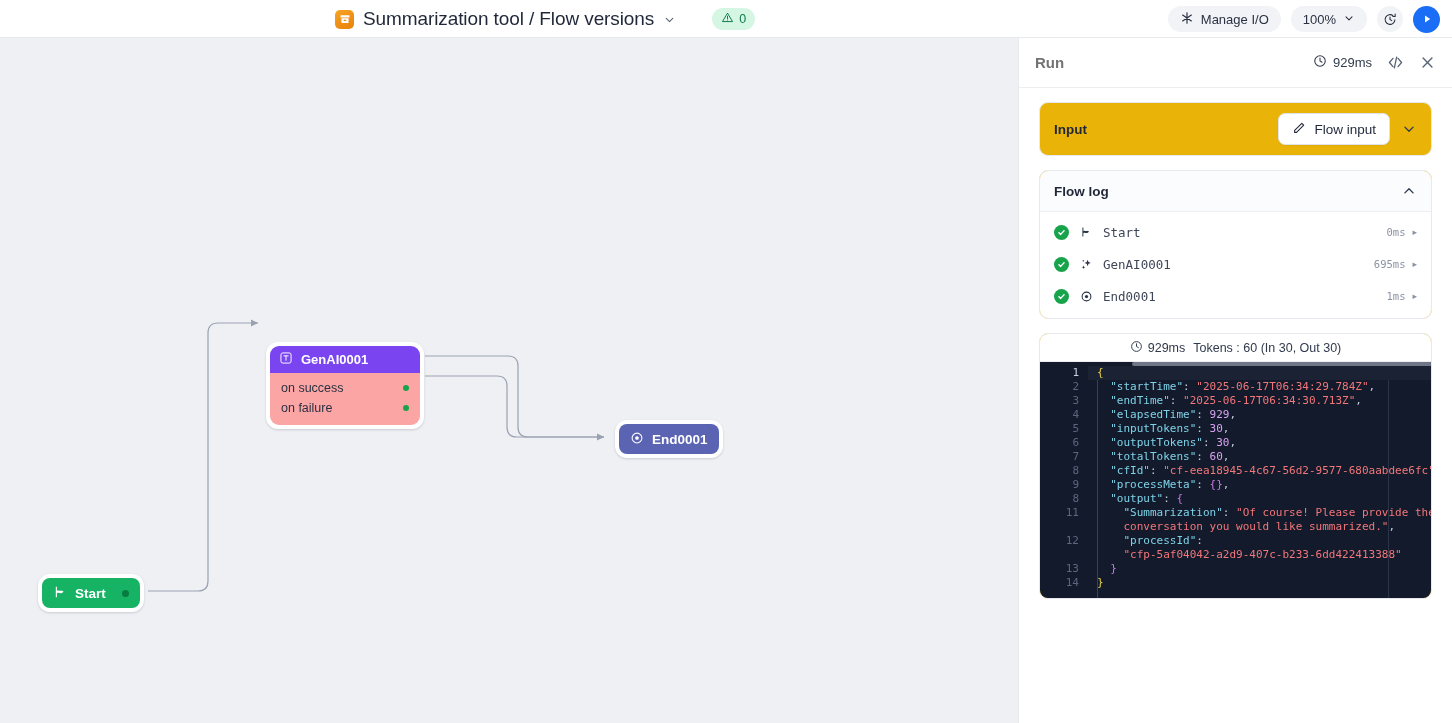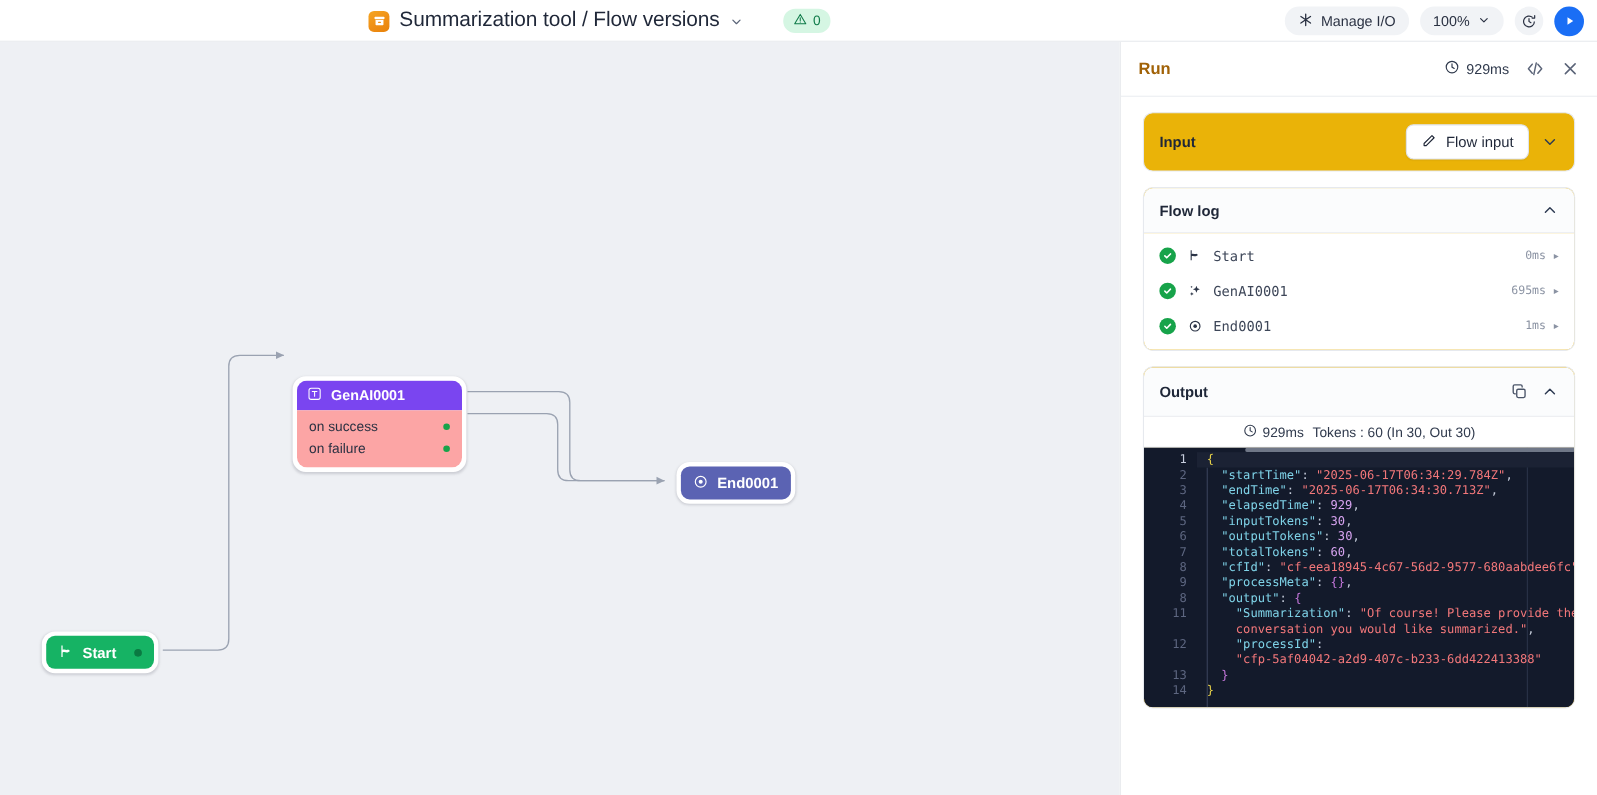--- a/index.html
+++ b/index.html
@@ -90,21 +90,21 @@
 
   
   .panel{
     position:absolute; right:0; top:38px; width:434px; height:685px;
     background:#ffffff; border-left:1px solid #e8eaee;
   }
   .panel-head{
     height:50px; display:flex; align-items:center; padding:0 16px 0 16px;
     border-bottom:1px solid #eceef2;
   }
-  .panel-title{ font-size:15px; font-weight:bold; color:#a16207; }
+  .panel-title{ font-size:15px; font-weight:bold; color:#737373; }
   .panel-head-right{ margin-left:auto; display:flex; align-items:center; gap:15px; }
   .dur{ display:flex; align-items:center; gap:6px; font-size:13px; color:#303a4d; }
   .hdr-ico{ cursor:pointer; display:flex; align-items:center; color:#5b6478; background:none;border:none;padding:0;}
 
   .panel-body{ padding:14px 20px 0 20px; }
 
   .card{
     border:1px solid #e6e9ee; border-radius:9px; background:#eab308;
     margin-bottom:14px; overflow:hidden;
   }
@@ -437,36 +437,20 @@
             <span class="log-right">
               <span class="log-ms">1ms</span>
               <span class="log-play">▸</span>
             </span>
           </div>
 
         </div>
       </div>
 
       <div class="card out-card">
-        <div class="card-head">
-          <span class="card-title">Output</span>
-          <div class="card-head-right">
-            <button class="caret">
-              <svg width="17" height="17" viewBox="0 0 18 18" fill="none" stroke="#4a5468" stroke-width="1.3">
-                <rect x="6.2" y="6.2" width="8" height="8" rx="1.4"></rect>
-                <path d="M11.4 4.1V3.4a1.4 1.4 0 0 0-1.4-1.4H4.2a1.4 1.4 0 0 0-1.4 1.4v5.8A1.4 1.4 0 0 0 4.2 10.6h.7" stroke-linecap="round"></path>
-              </svg>
-            </button>
-            <button class="caret">
-              <svg width="16" height="16" viewBox="0 0 18 18" fill="none" stroke="#2d3a52" stroke-width="1.5" stroke-linecap="round" stroke-linejoin="round">
-                <path d="M4.4 11.1 9 6.5l4.6 4.6"></path>
-              </svg>
-            </button>
-          </div>
-        </div>
 
         <div class="out-stats">
           <span class="clk">
             <span>
               <svg width="13" height="13" viewBox="0 0 16 16" fill="none" stroke="#303a4d" stroke-width="1.2">
                 <circle cx="8" cy="8" r="6"></circle>
                   <path d="M8 4.6V8l2.3 1.4" stroke-linecap="round"></path>
               </svg>
             </span>
             <span>929ms</span>

